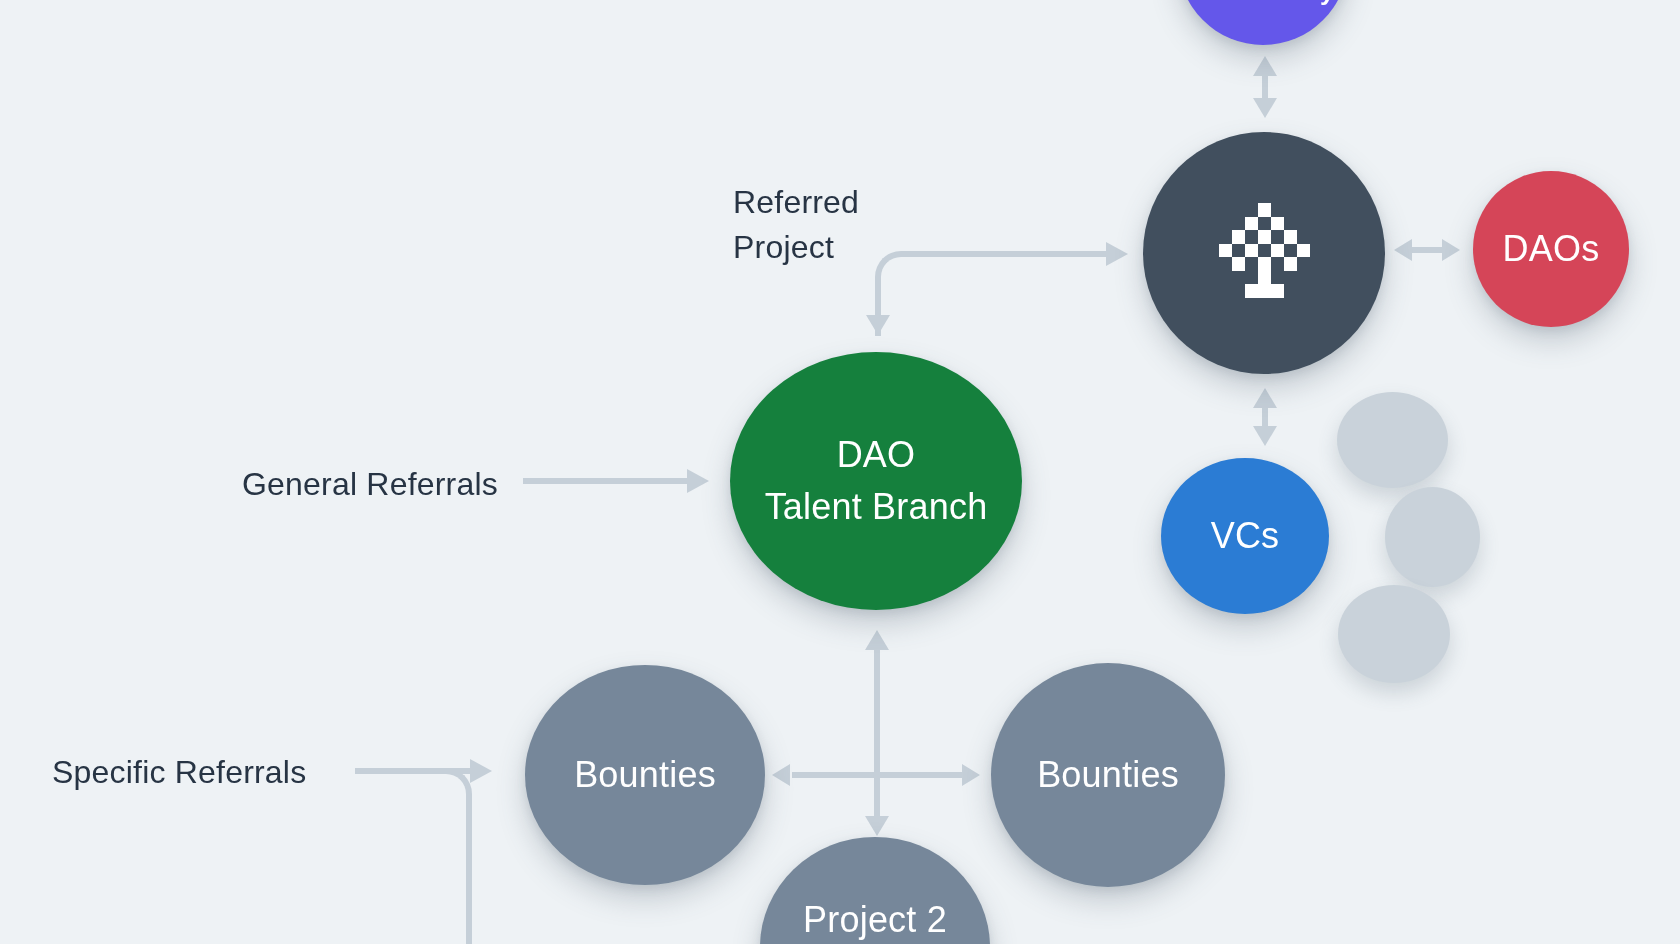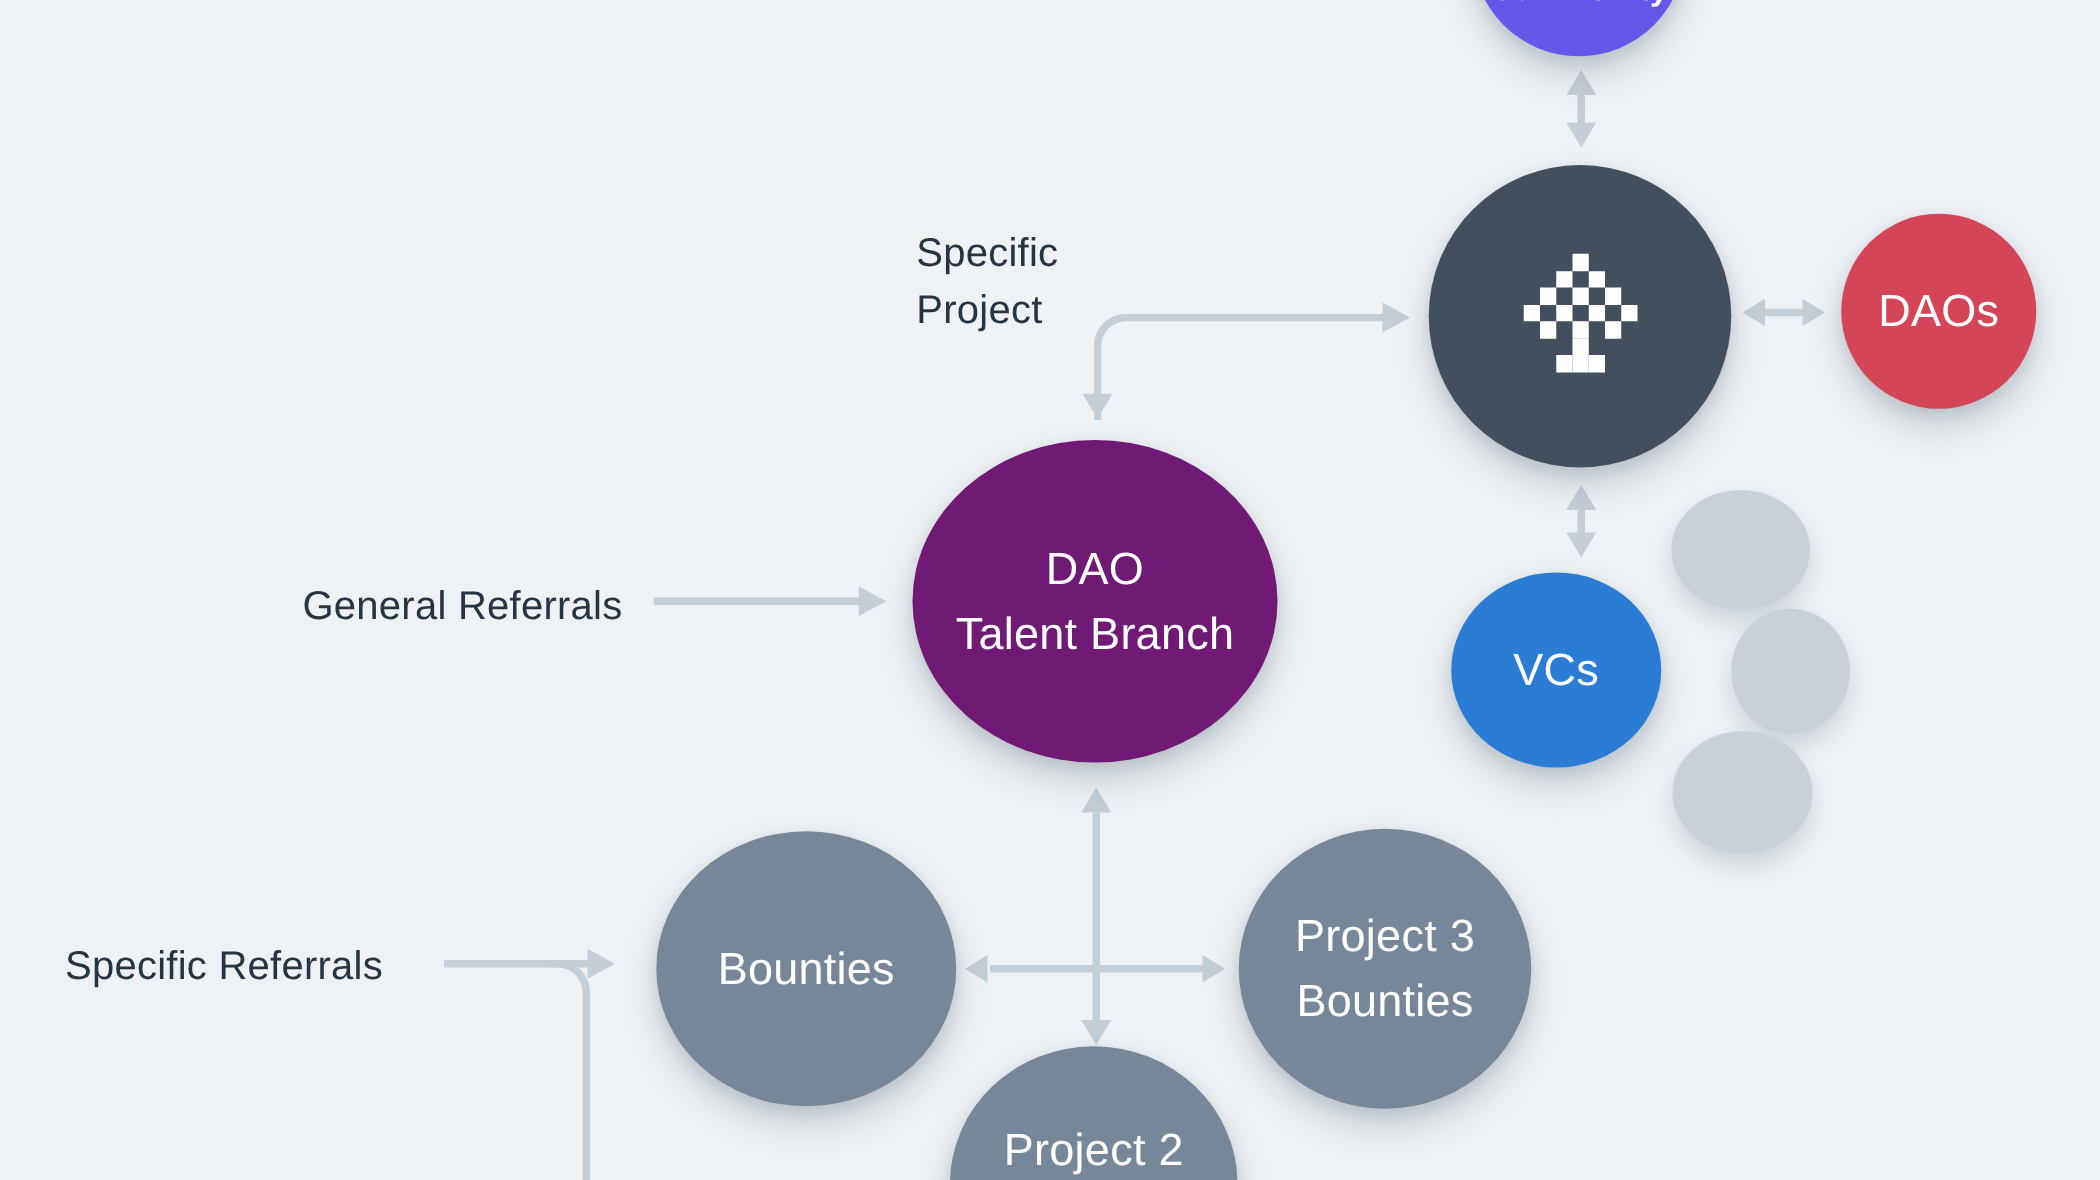--- a/index.html
+++ b/index.html
@@ -15,21 +15,21 @@
     position:absolute;border-radius:50%;
     display:flex;align-items:center;justify-content:center;
     box-shadow:0 14px 28px rgba(71,88,105,.25), 0 4px 10px rgba(71,88,105,.12);
     text-align:center;color:#fff;font-weight:500;
   }
   .node .ntext{font-size:36px;line-height:52px;font-weight:500;letter-spacing:.2px;}
   .n-community{background:#6457EA;}
   .n-tp{background:#414F5E;}
   .n-daos{background:#D54558;}
   .n-vcs{background:#2B7CD4;}
-  .n-branch{background:#701a75;}
+  .n-branch{background:#15803d;}
   .n-project{background:#76879A;}
   .n-cluster{background:#C9D2DA;box-shadow:0 10px 20px rgba(71,88,105,.20);}
   .small-label{font-size:27px;font-weight:500;}
 
   
   .community-label{
     position:absolute;left:1178px;top:-24px;width:170px;
     text-align:center;color:#fff;font-size:26px;line-height:30px;font-weight:600;
   }
 
@@ -98,21 +98,21 @@
     <div class="tri tri-rightS" style="left:962px;top:764px;"></div>
   </div>
 
   <div>
     <div class="elbow" style="left:355px;top:768px;width:111px;height:176px;border-top-width:6px;border-right-width:6px;border-top-right-radius:26px;"></div>
     <div class="shaft" style="left:440px;top:768px;width:34px;height:6px;"></div>
     <div class="tri tri-right" style="left:470px;top:759px;"></div>
   </div>
 
   <div class="note" style="left:733px;top:180px;">
-    <div>Specific</div>
+    <div>Referred</div>
     <div>Project</div>
   </div>
   <div class="note" style="left:242px;top:464px;line-height:40px;">General Referrals</div>
   <div class="note" style="left:52px;top:752px;line-height:40px;">Specific Referrals</div>
 
   <div class="node n-community" style="left:1178px;top:-125px;width:170px;height:170px;"></div>
   <div class="community-label">Community</div>
 
   <div class="node n-tp" style="left:1143px;top:132px;width:242px;height:242px;"></div>
   <div class="tree">
@@ -187,21 +187,20 @@
   </div>
 
   <div class="node n-project" style="left:525px;top:665px;width:240px;height:220px;">
     <div class="ntext">
       <div>Bounties</div>
     </div>
   </div>
 
   <div class="node n-project" style="left:991px;top:663px;width:234px;height:224px;">
     <div class="ntext">
-      <div>Project 3</div>
       <div>Bounties</div>
     </div>
   </div>
 
   <div class="node n-project" style="left:760px;top:837px;width:230px;height:220px;align-items:flex-start;">
     <div class="ntext" style="margin-top:57px;">
       <div>Project 2</div>
     </div>
   </div>
 

